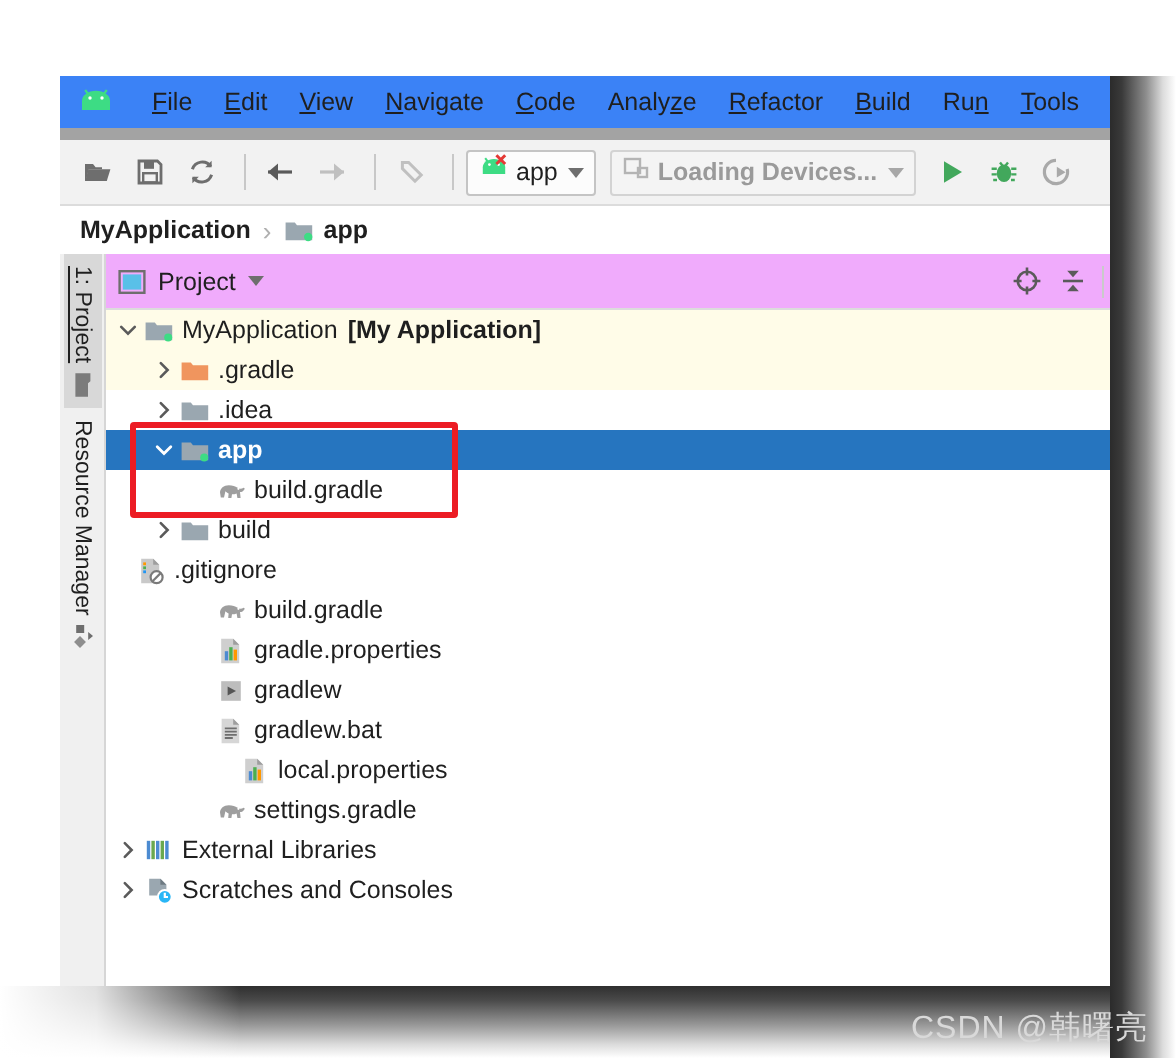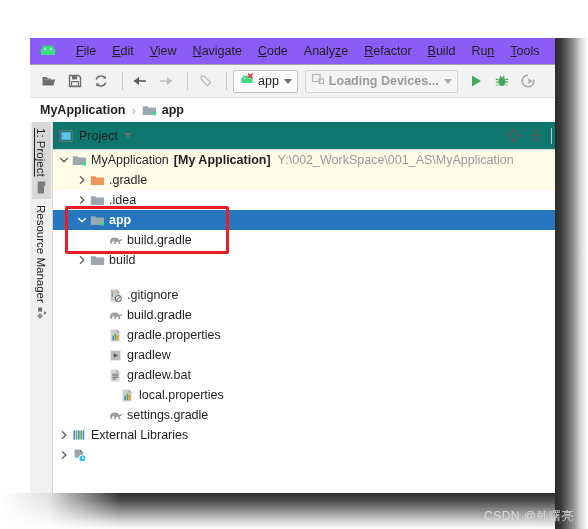--- a/index.html
+++ b/index.html
@@ -30,23 +30,23 @@
     pointer-events:none; z-index:39;
   }
   #shadow-bottom-fadeleft{
     position:absolute; left:0px; top:493px; width:120px; height:36px;
     background:linear-gradient(to right,#ffffff 0%,rgba(255,255,255,.85) 40%,rgba(255,255,255,0) 100%);
     pointer-events:none; z-index:41;
   }
 
   
   #menubar{
-    height:26px; background:#8b5cf6;
+    height:26px; background:#3b82f6;
     display:flex; align-items:center;
-    border-bottom:1px solid #a3a3a3;
+    border-bottom:6px solid #a3a3a3;
     padding-left:8px;
   }
   .android-logo{
     width:20px;height:14px;margin-right:10px;position:relative;flex:0 0 auto;
   }
   .menu-item{
     font-size:12.5px;color:#1f1f1f;
     padding:3px 8px; white-space:nowrap;
     cursor:default;
   }
@@ -99,21 +99,21 @@
     padding:6px 3px;white-space:nowrap;
     display:flex;align-items:center;gap:5px;
   }
   .vtab.active{background:#d8d8d8;}
   .vtab .vt-label{text-decoration:underline;}
   .vtab .vt-label.nounder{text-decoration:none;}
 
   
   #panel{flex:1 1 auto;display:flex;flex-direction:column;min-width:0;background:#ffffff;}
   #panel-head{
-    height:27px;background:#0f766e;border-bottom:1px solid #dcdcdc;
+    height:27px;background:#f0abfc;border-bottom:1px solid #dcdcdc;
     display:flex;align-items:center;padding:0 8px 0 6px;flex:0 0 auto;
   }
   #panel-head .ph-title{font-size:12.5px;color:#1f1f1f;margin:0 6px;}
   .ph-spacer{flex:1 1 auto;}
   .ph-icon{width:20px;height:20px;display:flex;align-items:center;justify-content:center;margin-left:3px;flex:0 0 auto;}
   .ph-sep{width:1px;height:16px;background:#cacaca;margin:0 5px;flex:0 0 auto;}
 
   
   #tree{flex:1 1 auto;position:relative;background:#ffffff;overflow:hidden;}
   .row{
@@ -138,21 +138,21 @@
     position:absolute;
     border:3px solid #ec1c24;
     box-sizing:border-box;
     pointer-events:none;z-index:20;
     border-radius:2px;
   }
 
   
   #watermark{
     position:absolute;right:14px;bottom:4px;
-    font-size:12px;color:#d9d9d9;z-index:60;
+    font-size:16px;color:#d9d9d9;z-index:60;
     letter-spacing:.5px;white-space:nowrap;
   }
 </style>
 </head>
 <body>
 
 <div id="window">
 
   <div id="menubar">
     <div class="android-logo">
@@ -345,21 +345,20 @@
                 </svg>
               </span>
               <span class="ticon">
                 <svg width="15" height="13" viewBox="0 0 15 13">
                   <path d="M.8 2.3h4.6l1.1 1.3h7.6v7.5H.8z" fill="#9aa7b0"></path>
                   <circle cx="12.1" cy="9.7" r="2" fill="#3ddc84"></circle>
                 </svg>
               </span>
               <span class="name">MyApplication</span>
               <span class="name" style="margin-left: 5px; font-weight: bold;">[My Application]</span>
-              <span class="path">Y:\002_WorkSpace\001_AS\MyApplication</span>
             </div>
             <div class="row tint" style="padding-left: 22px;">
               <span class="arrow">
                 <svg width="10" height="10" viewBox="0 0 10 10">
                   <path d="M3.4 1.6L6.8 5 3.4 8.4" fill="none" stroke="#5a5a5a" stroke-width="1.3" stroke-linecap="round"></path>
                 </svg>
               </span>
               <span class="ticon">
                 <svg width="15" height="13" viewBox="0 0 15 13">
                   <path d="M.8 2.3h4.6l1.1 1.3h7.6v7.5H.8z" fill="#f0955e"></path>
@@ -410,21 +409,21 @@
                   <path d="M3.4 1.6L6.8 5 3.4 8.4" fill="none" stroke="#5a5a5a" stroke-width="1.3" stroke-linecap="round"></path>
                 </svg>
               </span>
               <span class="ticon">
                 <svg width="15" height="13" viewBox="0 0 15 13">
                   <path d="M.8 2.3h4.6l1.1 1.3h7.6v7.5H.8z" fill="#9aa7b0"></path>
                 </svg>
               </span>
               <span class="name">build</span>
             </div>
-            <div class="row" style="padding-left: 40px; margin-top: 15px;">
+            <div class="row" style="">
               <span class="arrow"></span>
               <span class="ticon">
                 <svg width="15" height="15" viewBox="0 0 15 15">
                   <path d="M2.6 1.4h6l3 3v9.2h-9z" fill="#c9c9c9"></path>
                   <path d="M8.6 1.4l3 3h-3z" fill="#9e9e9e"></path>
                   <rect x="3.6" y="3.2" width="1.4" height="1.4" fill="#ff9800"></rect>
                   <rect x="3.6" y="5.2" width="1.4" height="1.4" fill="#4caf50"></rect>
                   <rect x="3.6" y="7.2" width="1.4" height="1.4" fill="#2196f3"></rect>
                   <circle cx="10.3" cy="10.6" r="3" fill="#ffffff" stroke="#7a7a7a" stroke-width="1.1"></circle>
                   <line x1="8.4" y1="12.5" x2="12.2" y2="8.7" stroke="#7a7a7a" stroke-width="1.1"></line>
@@ -523,20 +522,21 @@
                 </svg>
               </span>
               <span class="ticon">
                 <svg width="15" height="15" viewBox="0 0 15 15">
                   <path d="M2.6 1.4h5.6l3 3v5.4h-8.6z" fill="#9aa7b0"></path>
                   <path d="M8.2 1.4l3 3h-3z" fill="#6e7a82"></path>
                   <circle cx="10.4" cy="10.4" r="3.4" fill="#29b6f6" stroke="#ffffff" stroke-width=".9"></circle>
                   <path d="M10.4 8.4v2.1h1.6" stroke="#ffffff" stroke-width="1.1" fill="none"></path>
                 </svg>
               </span>
+              <span class="name">Scratches and Consoles</span>
             </div>
           </div>
         <div id="redbox" style="left: 12px; top: 56px; width: 164px; height: 48px;"></div>
       </div>
     </div>
   </div>
 </div>
 
 <div id="shadow-right"></div>
 <div id="shadow-bottom"></div>

